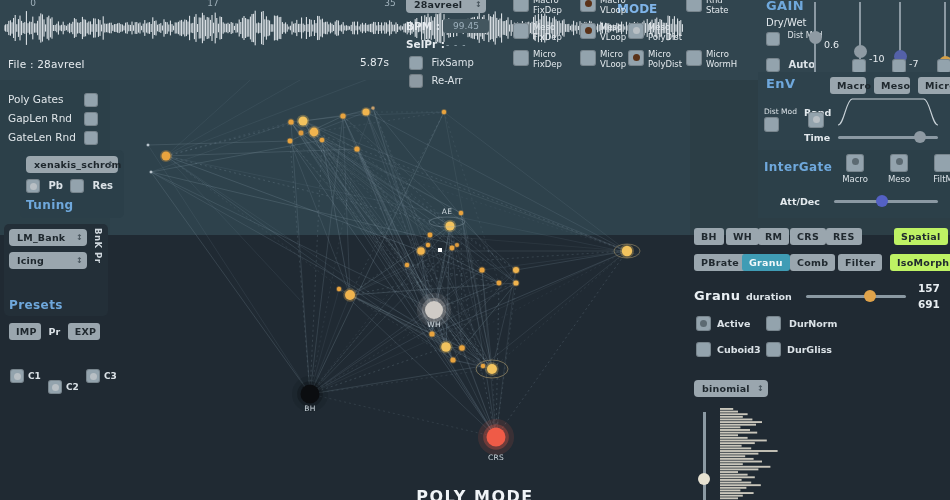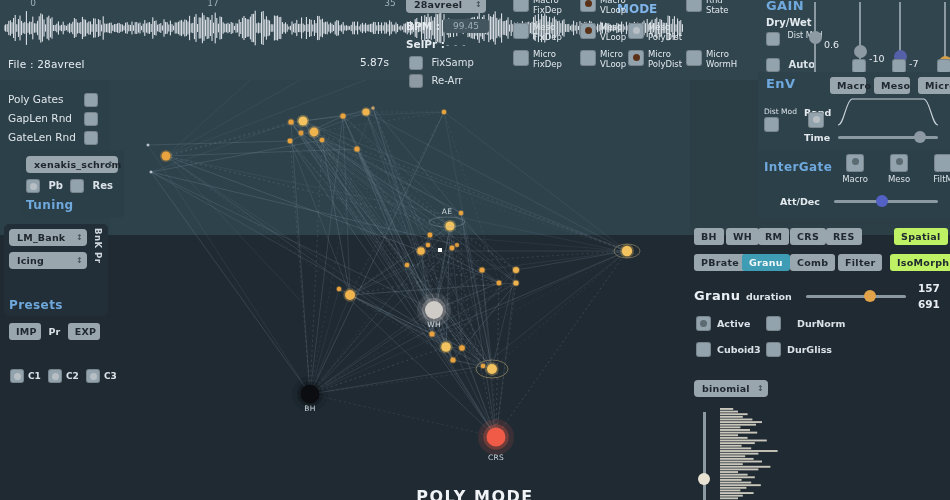--- a/index.html
+++ b/index.html
@@ -870,21 +870,21 @@
       <div class="navblock" style="left: 580px; top: 23px;"><span class="chk dim on" style="width:16px;height:16px;vertical-align:top;"></span><span style="display:inline-block;margin-left:4px;vertical-align:top;"><span style="display:block;">Meso</span><span style="display:block;">VLoop</span></span></div>
       <div class="navblock" style="left: 628px; top: 23px;"><span class="chk dim on2" style="width:16px;height:16px;vertical-align:top;"></span><span style="display:inline-block;margin-left:4px;vertical-align:top;"><span style="display:block;">Meso</span><span style="display:block;">PolyDist</span></span></div>
       <div class="navblock" style="left: 513px; top: 50px;"><span class="chk dim" style="width:16px;height:16px;vertical-align:top;"></span><span style="display:inline-block;margin-left:4px;vertical-align:top;"><span style="display:block;">Micro</span><span style="display:block;">FixDep</span></span></div>
       <div class="navblock" style="left: 580px; top: 50px;"><span class="chk dim" style="width:16px;height:16px;vertical-align:top;"></span><span style="display:inline-block;margin-left:4px;vertical-align:top;"><span style="display:block;">Micro</span><span style="display:block;">VLoop</span></span></div>
       <div class="navblock" style="left: 628px; top: 50px;"><span class="chk dim on" style="width:16px;height:16px;vertical-align:top;"></span><span style="display:inline-block;margin-left:4px;vertical-align:top;"><span style="display:block;">Micro</span><span style="display:block;">PolyDist</span></span></div>
       <div class="navblock" style="left: 686px; top: 50px;"><span class="chk dim" style="width:16px;height:16px;vertical-align:top;"></span><span style="display:inline-block;margin-left:4px;vertical-align:top;"><span style="display:block;">Micro</span><span style="display:block;">WormH</span></span></div>
     </div>
 
   <div class="gain-panel">
     <div class="hdr" style="position:absolute;left:8px;top:-2px;">GAIN</div>
-    <div style="position:absolute;left:8px;top:17px;font-size:10px;font-weight:bold;color:#e3e9ed;">Dry/Wet</div>
+    <div style="position:absolute;left:8px;top:17px;font-size:10px;font-weight:normal;color:#e3e9ed;">Dry/Wet</div>
     <div style="position:absolute;left:8px;top:32px;">
       <span class="chk dim" style="vertical-align:top;"></span>
       <span style="display:inline-block;margin-left:4px;font-size:8px;line-height:1.1;color:#dde4e9;vertical-align:top;">Dist Mod</span>
     </div>
     <div style="position:absolute;left:8px;top:58px;">
       <span class="chk dim"></span>
       <span class="row-lbl" style="margin-left:5px;font-weight:bold;">Auto</span>
     </div>
     <div id="gain-faders">
         <div style="position: absolute; left: 50px; top: 0px; width: 14px; height: 80px;">
@@ -984,21 +984,21 @@
     <div style="position:absolute;left:5px;top:52px;margin-top:47px;">
       <span class="btn" style="width:32px;">IMP</span>
       <span style="font-size:9.5px;font-weight:bold;color:#dbe2e7;margin:0 4px;">Pr</span>
       <span class="btn" style="width:32px;">EXP</span>
     </div>
     <div class="hdr" style="position:absolute;left:5px;top:74px;font-size:12px;">Presets</div>
   </div>
 
   <div id="cuboid-selectors">
       <div style="position: absolute; left: 10px; top: 369px;"><span class="chk dim on2"></span><span style="font-size:9px;font-weight:bold;color:#dbe2e7;margin-left:4px;">C1</span></div>
-      <div style="position: absolute; left: 48px; top: 369px;"><span class="chk dim on2"></span><span style="font-size:9px;font-weight:bold;color:#dbe2e7;margin-left:4px;">C2</span></div>
+      <div style="position: absolute; left: 48px; top: 380px;"><span class="chk dim on2"></span><span style="font-size:9px;font-weight:bold;color:#dbe2e7;margin-left:4px;">C2</span></div>
       <div style="position: absolute; left: 86px; top: 369px;"><span class="chk dim on2"></span><span style="font-size:9px;font-weight:bold;color:#dbe2e7;margin-left:4px;">C3</span></div>
     </div>
 
 
   <div class="right-lower">
     <div id="mod-row1">
         <span class="btn" style="position: absolute; left: 8px; top: 0px; min-width: 26px;">BH</span>
         <span class="btn" style="position: absolute; left: 40px; top: 0px; min-width: 26px;">WH</span>
         <span class="btn" style="position: absolute; left: 72px; top: 0px; min-width: 26px;">RM</span>
         <span class="btn" style="position: absolute; left: 104px; top: 0px; min-width: 26px;">CRS</span>
@@ -1018,21 +1018,21 @@
     <div class="hdr" style="position:absolute;left:8px;top:60px;font-size:13px;color:#eaf0f4;">Granu</div>
     <div style="position:absolute;left:60px;top:63px;font-size:9.5px;font-weight:bold;color:#dbe2e7;">duration</div>
     <div class="hslider" id="granu-slider" style="position:absolute;left:120px;top:62px;width:100px;">
       <div class="track"></div>
       <div class="knob" style="background: rgb(224, 163, 74); left: 58.08px;"></div>
     </div>
     <div class="val-num" style="position:absolute;left:232px;top:54px;">157</div>
     <div class="val-num" style="position:absolute;left:232px;top:70px;">691</div>
     <div id="granu-toggles">
         <div style="position: absolute; left: 10px; top: 88px;"><span class="chk dim onGray" style="width:15px;height:15px;"></span><span style="font-size:9.5px;font-weight:bold;color:#dbe2e7;margin-left:6px;vertical-align:middle;">Active</span></div>
-        <div style="position: absolute; left: 80px; top: 88px;"><span class="chk dim" style="width:15px;height:15px;"></span><span style="font-size:9.5px;font-weight:bold;color:#dbe2e7;margin-left:16px;vertical-align:middle;">DurNorm</span></div>
+        <div style="position: absolute; left: 80px; top: 88px;"><span class="chk dim" style="width:15px;height:15px;"></span><span style="font-size:9.5px;font-weight:bold;color:#dbe2e7;margin-left:8px;vertical-align:middle;">DurNorm</span></div>
         <div style="position: absolute; left: 10px; top: 114px;"><span class="chk dim" style="width:15px;height:15px;"></span><span style="font-size:9.5px;font-weight:bold;color:#dbe2e7;margin-left:6px;vertical-align:middle;">Cuboid3</span></div>
         <div style="position: absolute; left: 80px; top: 114px;"><span class="chk dim" style="width:15px;height:15px;"></span><span style="font-size:9.5px;font-weight:bold;color:#dbe2e7;margin-left:6px;vertical-align:middle;">DurGliss</span></div>
       </div>
   </div>
 
   <div class="stoch-panel">
     <div style="position:absolute;left:8px;top:8px;">
       <span class="sel" style="width:74px;">binomial</span>
     </div>
     <div class="vslider" id="stoch-vslider" style="left:12px;top:40px;height:90px;">

